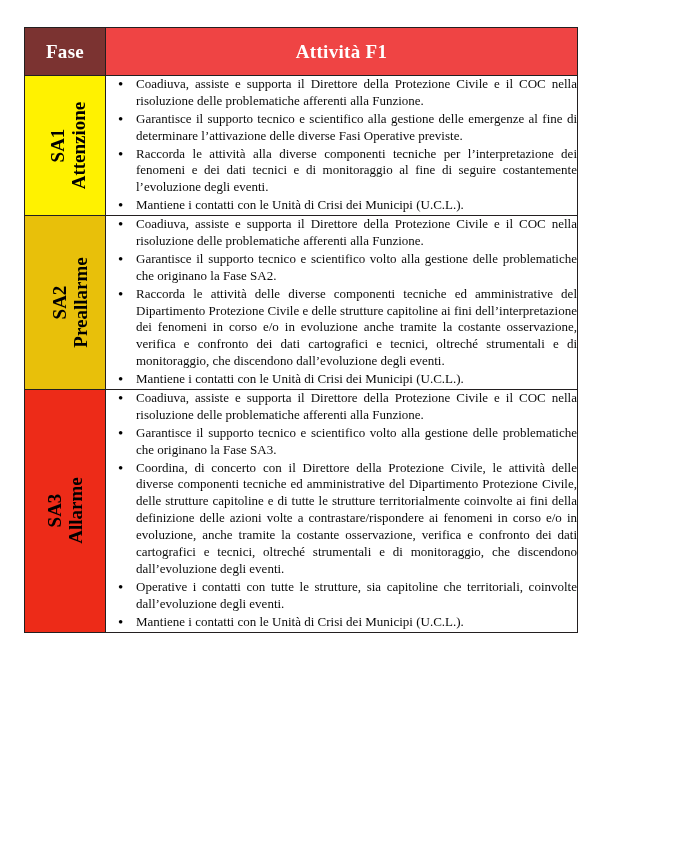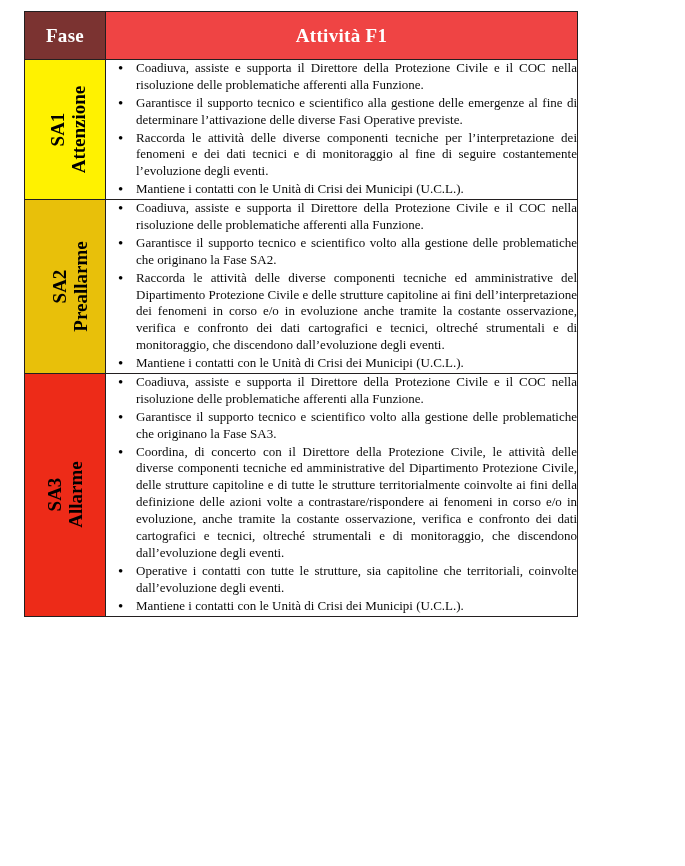--- a/index.html
+++ b/index.html
@@ -15,21 +15,21 @@
   }
   .page {
     position: relative;
     width: 685px;
     height: 866px;
     background: #ffffff;
   }
   table.phase-table {
     position: absolute;
     left: 24px;
-    top: 11px;
+    top: 27px;
     width: 554px;
     border-collapse: collapse;
     table-layout: fixed;
     border: 1.5px solid #231f20;
   }
   table.phase-table td,
   table.phase-table th {
     border: 1.5px solid #231f20;
     padding: 0;
     vertical-align: middle;
@@ -119,21 +119,21 @@
         <td class="phase-cell ph-sa1" style="background: rgb(255, 242, 0); border-color: rgb(35, 31, 32);">
           <span class="phase-rot">
             <span class="l1">SA1</span>
             <span class="l2">Attenzione</span>
           </span>
         </td>
         <td class="act-cell" style="border-color: rgb(35, 31, 32); background: rgb(255, 255, 255); color: rgb(11, 11, 11);">
           <ul class="acts">
             <li>Coadiuva, assiste e supporta il Direttore della Protezione Civile e il COC nella risoluzione delle problematiche afferenti alla Funzione.</li>
             <li>Garantisce il supporto tecnico e scientifico alla gestione delle emergenze al fine di determinare l’attivazione delle diverse Fasi Operative previste.</li>
-            <li>Raccorda le attività delle diverse componenti tecniche per l’interpretazione dei fenomeni e dei dati tecnici e di monitoraggio al fine di seguire costantemente l’evoluzione degli eventi.</li>
+            <li>Raccorda le attività alla diverse componenti tecniche per l’interpretazione dei fenomeni e dei dati tecnici e di monitoraggio al fine di seguire costantemente l’evoluzione degli eventi.</li>
             <li>Mantiene i contatti con le Unità di Crisi dei Municipi (U.C.L.).</li>
           </ul>
         </td>
       </tr>
 
       <tr>
         <td class="phase-cell ph-sa2" style="background: rgb(232, 192, 10); border-color: rgb(35, 31, 32);">
           <span class="phase-rot">
             <span class="l1">SA2</span>
             <span class="l2">Preallarme</span>

